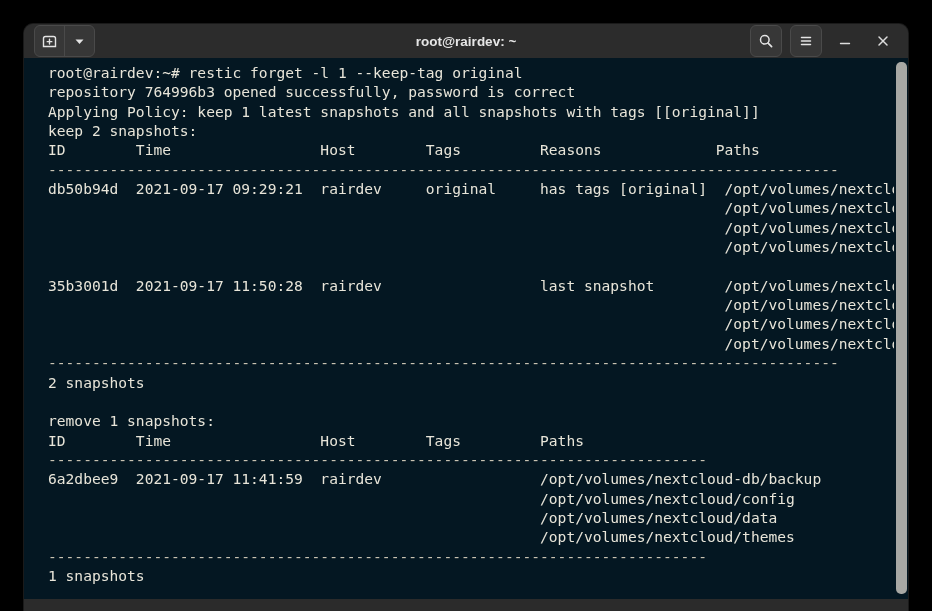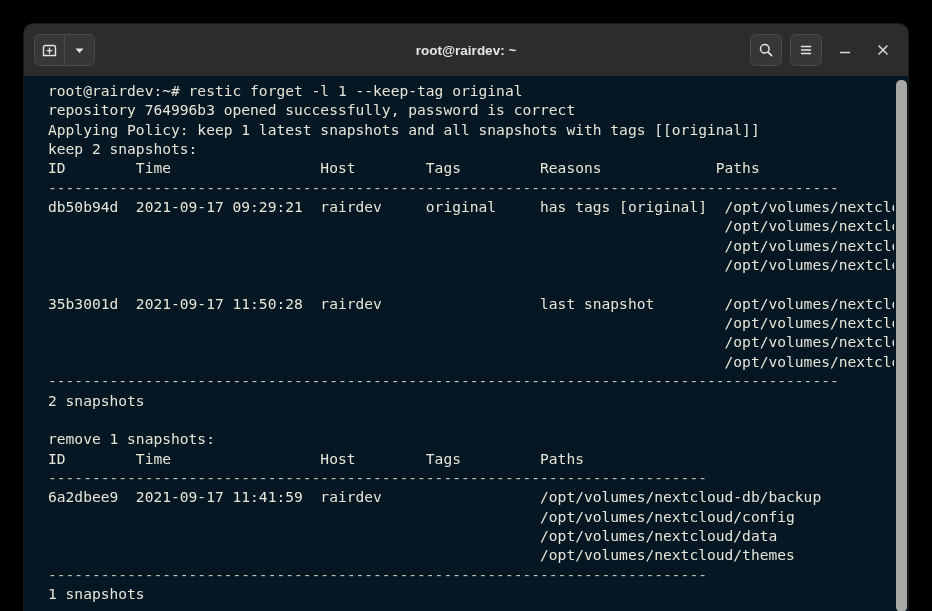--- a/index.html
+++ b/index.html
@@ -23,21 +23,21 @@
     height: 587px;
     border-radius: 9px 9px 0 0;
     background: #2b2b2b;
     overflow: hidden;
     box-shadow: 0 0 0 1px #1a1a1a;
   }
 
   
   #titlebar {
     position: relative;
-    height: 52px;
+    height: 34px;
     background: #2c2c2c;
     border-radius: 9px 9px 0 0;
     display: flex;
     align-items: center;
     padding: 0 10px;
     box-sizing: border-box;
   }
 
   .hdr-left {
     display: flex;

